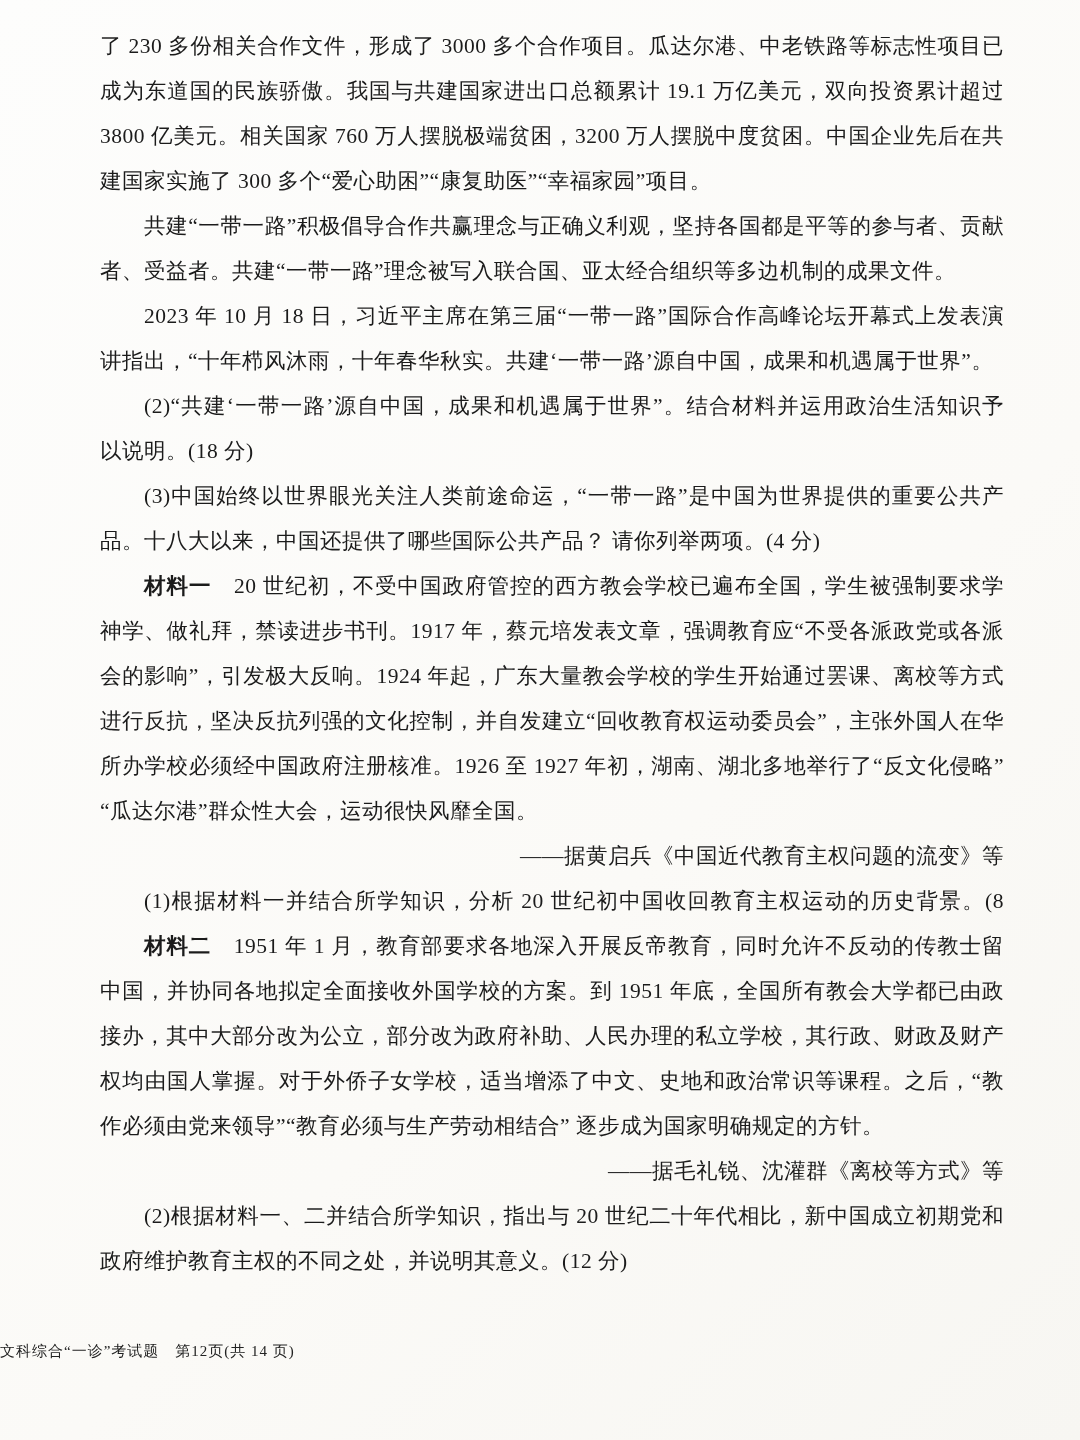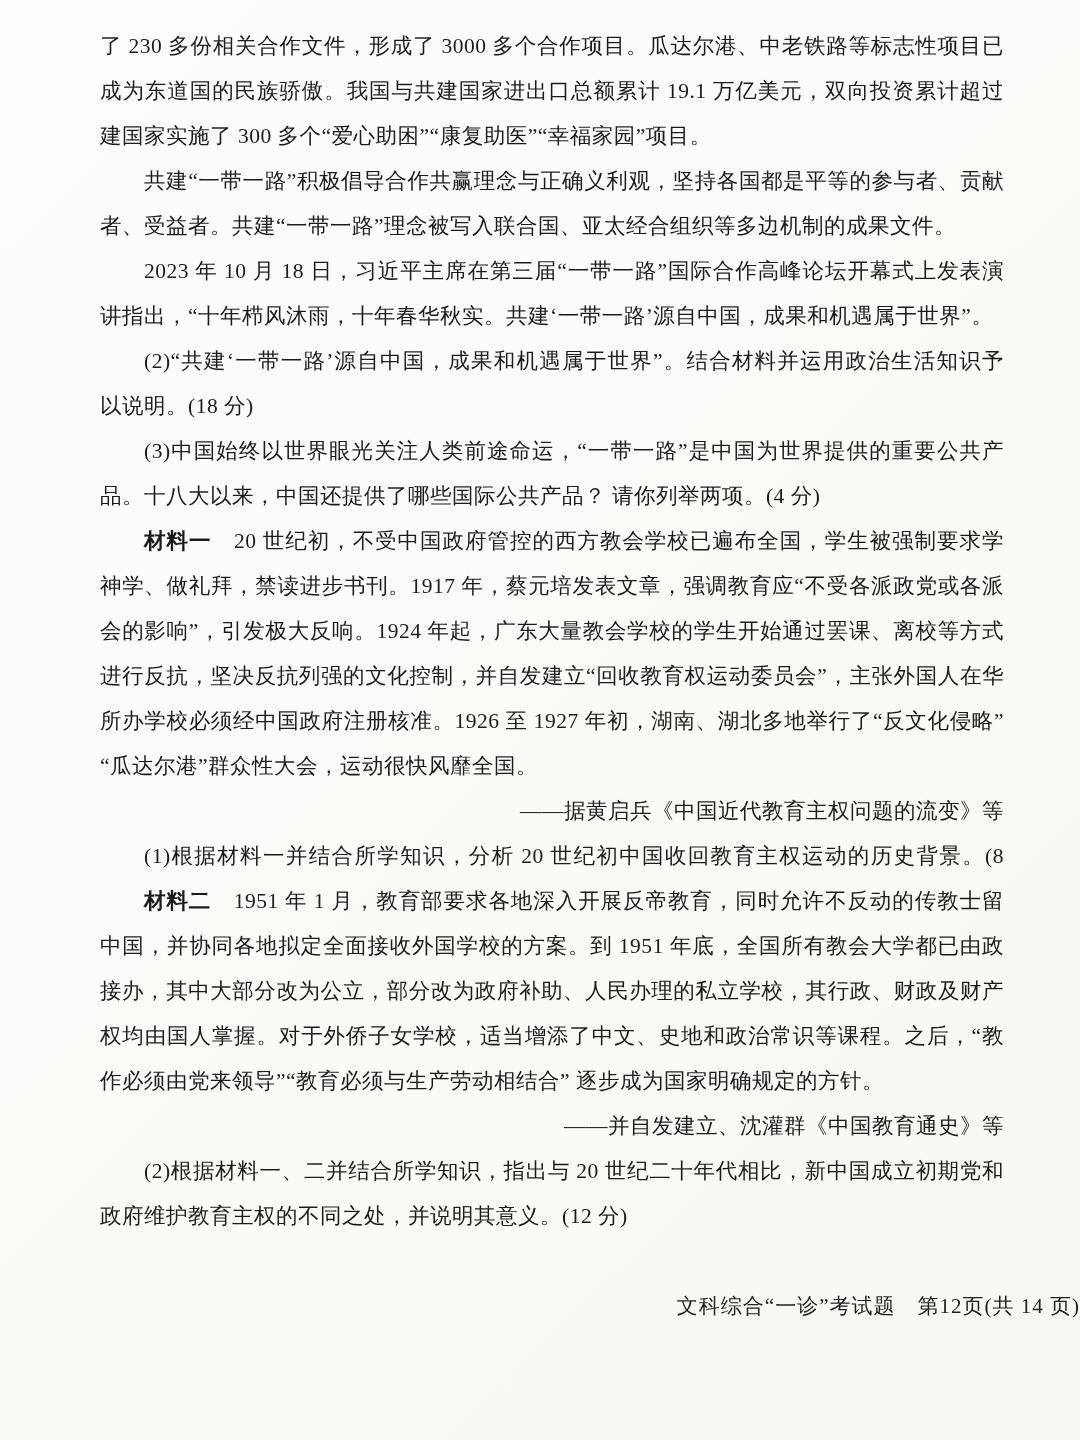--- a/index.html
+++ b/index.html
@@ -45,35 +45,36 @@
   }
   .line.indent {
     padding-left: 44px; 
   }
   .line b {
     font-weight: bold;
     letter-spacing: 0.5px;
   }
   .footer {
     margin-top: 52px;
-    text-align: right;
-    font-size: 21px;
+    text-align: left;
+    font-size: 15px;
     line-height: 30px;
     color: #222;
     letter-spacing: 1px;
   }
 </style>
 </head>
 <body>
 
 <div class="page">
   <div class="content">
 
   <div class="line fill">了 230 多份相关合作文件，形成了 3000 多个合作项目。瓜达尔港、中老铁路等标志性项目已</div>
       <div class="line fill">成为东道国的民族骄傲。我国与共建国家进出口总额累计 19.1 万亿美元，双向投资累计超过</div>
+      <div class="line fill">3800 亿美元。相关国家 760 万人摆脱极端贫困，3200 万人摆脱中度贫困。中国企业先后在共</div>
       <div class="line left">建国家实施了 300 多个“爱心助困”“康复助医”“幸福家园”项目。</div>
       <div class="line fill indent">共建“一带一路”积极倡导合作共赢理念与正确义利观，坚持各国都是平等的参与者、贡献</div>
       <div class="line left">者、受益者。共建“一带一路”理念被写入联合国、亚太经合组织等多边机制的成果文件。</div>
       <div class="line fill indent">2023 年 10 月 18 日，习近平主席在第三届“一带一路”国际合作高峰论坛开幕式上发表演</div>
       <div class="line left">讲指出，“十年栉风沐雨，十年春华秋实。共建‘一带一路’源自中国，成果和机遇属于世界”。</div>
       <div class="line fill indent">(2)“共建‘一带一路’源自中国，成果和机遇属于世界”。结合材料并运用政治生活知识予</div>
       <div class="line left">以说明。(18 分)</div>
       <div class="line fill indent">(3)中国始终以世界眼光关注人类前途命运，“一带一路”是中国为世界提供的重要公共产</div>
       <div class="line left">品。十八大以来，中国还提供了哪些国际公共产品？ 请你列举两项。(4 分)</div>
       <div class="line fill indent"><b>材料一</b>　20 世纪初，不受中国政府管控的西方教会学校已遍布全国，学生被强制要求学</div>
@@ -82,18 +83,18 @@
       <div class="line fill">进行反抗，坚决反抗列强的文化控制，并自发建立“回收教育权运动委员会”，主张外国人在华</div>
       <div class="line fill">所办学校必须经中国政府注册核准。1926 至 1927 年初，湖南、湖北多地举行了“反文化侵略”</div>
       <div class="line left">“瓜达尔港”群众性大会，运动很快风靡全国。</div>
       <div class="line right">——据黄启兵《中国近代教育主权问题的流变》等</div>
       <div class="line fill indent">(1)根据材料一并结合所学知识，分析 20 世纪初中国收回教育主权运动的历史背景。(8 分)</div>
       <div class="line fill indent"><b>材料二</b>　1951 年 1 月，教育部要求各地深入开展反帝教育，同时允许不反动的传教士留在</div>
       <div class="line fill">中国，并协同各地拟定全面接收外国学校的方案。到 1951 年底，全国所有教会大学都已由政府</div>
       <div class="line fill">接办，其中大部分改为公立，部分改为政府补助、人民办理的私立学校，其行政、财政及财产所有</div>
       <div class="line fill">权均由国人掌握。对于外侨子女学校，适当增添了中文、史地和政治常识等课程。之后，“教育工</div>
       <div class="line left">作必须由党来领导”“教育必须与生产劳动相结合” 逐步成为国家明确规定的方针。</div>
-      <div class="line right">——并自发建立、沈灌群《中国教育通史》等</div>
+      <div class="line right">——据毛礼锐、沈灌群《离校等方式》等</div>
       <div class="line fill indent">(2)根据材料一、二并结合所学知识，指出与 20 世纪二十年代相比，新中国成立初期党和</div>
       <div class="line left">政府维护教育主权的不同之处，并说明其意义。(12 分)</div>
     </div>
   <div class="footer">文科综合“一诊”考试题　第12页(共 14 页)</div>
 </div>
 
 </body></html>

